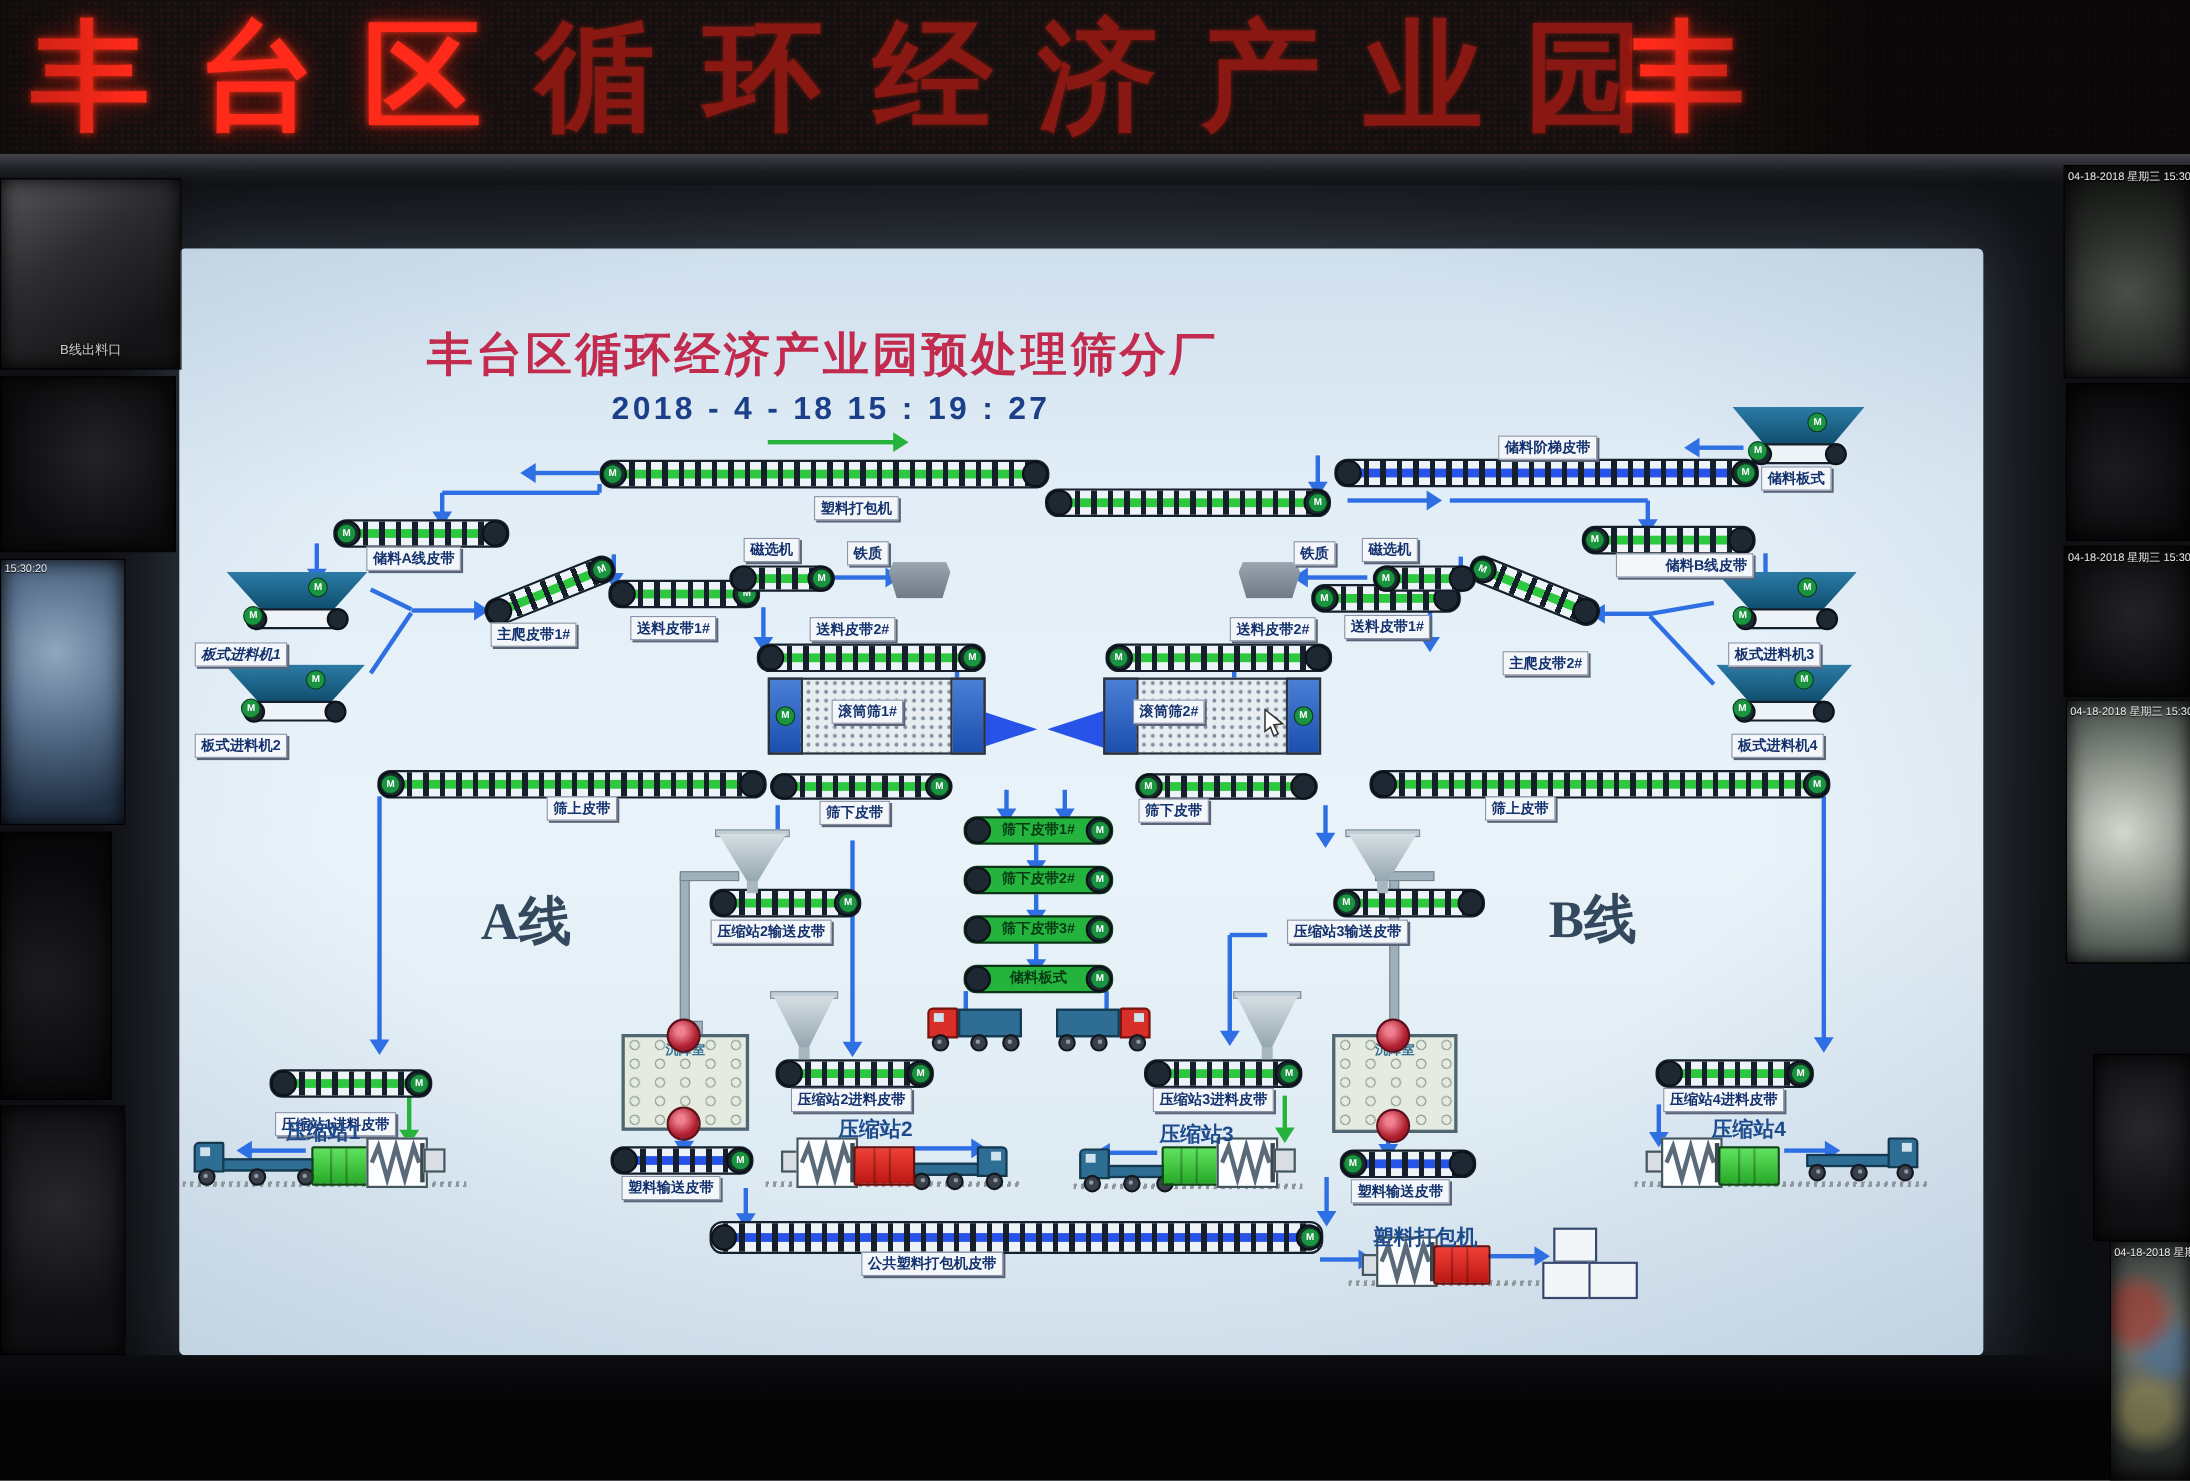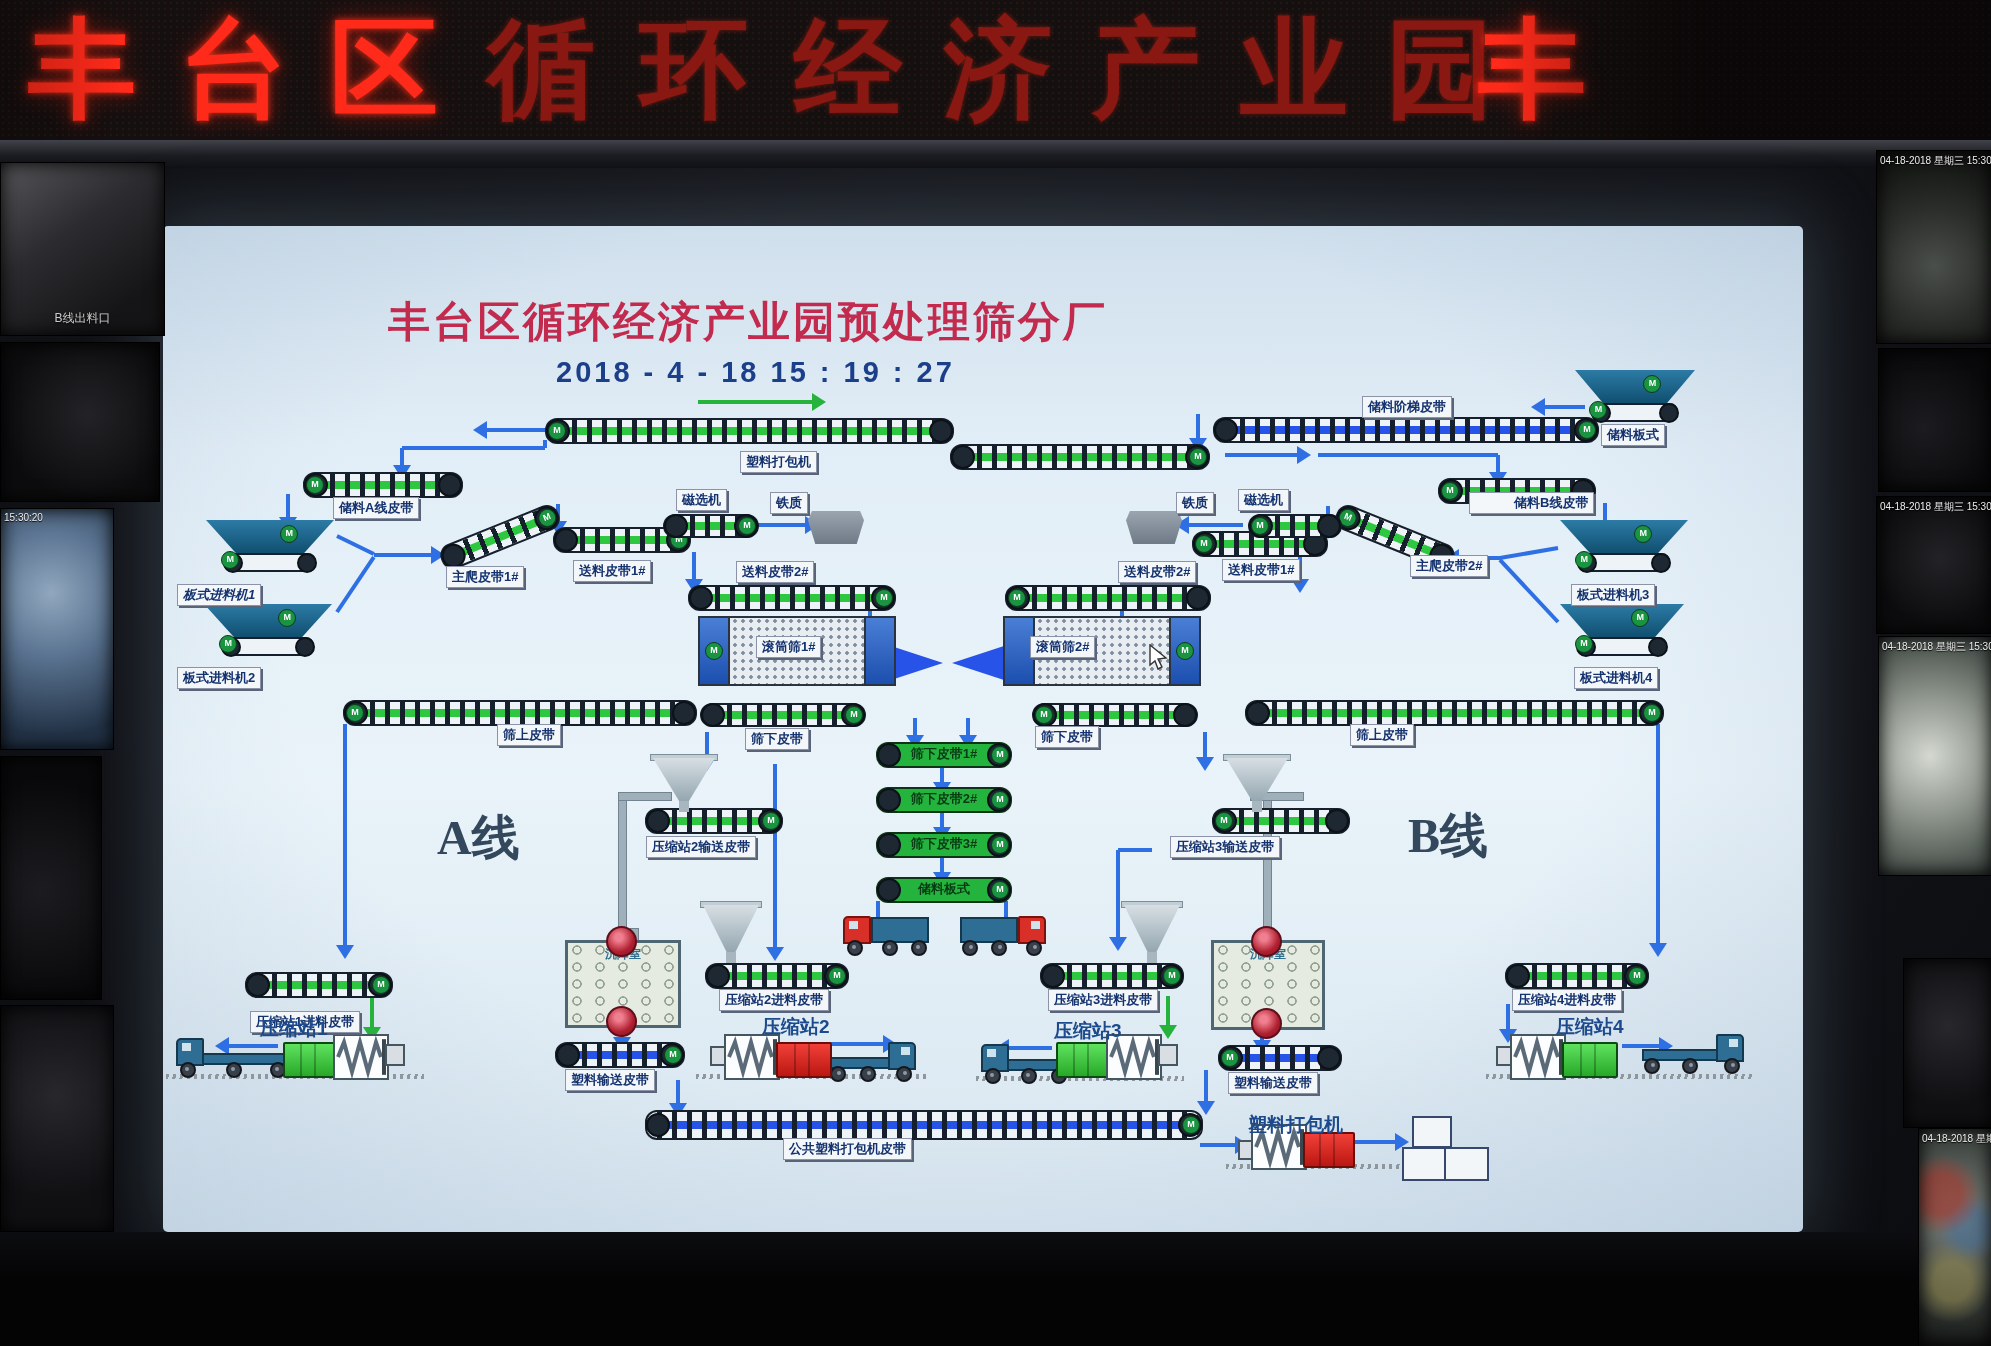--- a/index.html
+++ b/index.html
@@ -671,22 +671,22 @@
 <div class="lblbox" style="left: 770px; top: 492px;">铁质</div>
 <div class="lblbox" style="left: 736px; top: 561px;">送料皮带2#</div>
 <div class="lblbox" style="left: 497px; top: 724px;">筛上皮带</div>
 <div class="lblbox" style="left: 745px; top: 728px;">筛下皮带</div>
 <div class="lblbox" style="left: 1035px; top: 726px;">筛下皮带</div>
 <div class="lblbox" style="left: 1350px; top: 724px;">筛上皮带</div>
 <div class="lblbox" style="left: 1118px; top: 561px;">送料皮带2#</div>
 <div class="lblbox" style="left: 1222px; top: 559px;">送料皮带1#</div>
 <div class="lblbox" style="left: 1238px; top: 489px;">磁选机</div>
 <div class="lblbox" style="left: 1176px; top: 492px;">铁质</div>
-<div class="lblbox" style="left: 1366px; top: 555px; margin-left: 44px;">主爬皮带2#</div>
-<div class="lblbox" style="left: 1469px; top: 492px; padding-left: 44px;">储料B线皮带</div>
+<div class="lblbox" style="left: 1366px; top: 592px;">主爬皮带2#</div>
+<div class="lblbox" style="left: 1469px; top: 503px; padding-left: 44px;">储料B线皮带</div>
 <div class="lblbox" style="left: 1571px; top: 584px;">板式进料机3</div>
 <div class="lblbox" style="left: 1574px; top: 667px;">板式进料机4</div>
 <div class="lblbox" style="left: 756px; top: 636px;">滚筒筛1#</div>
 <div class="lblbox" style="left: 1030px; top: 636px;">滚筒筛2#</div>
 <div class="lblbox" style="left: 250px; top: 1011px;">压缩站1进料皮带</div>
 <div class="lblbox" style="left: 646px; top: 836px;">压缩站2输送皮带</div>
 <div class="lblbox" style="left: 719px; top: 989px;">压缩站2进料皮带</div>
 <div class="lblbox" style="left: 565px; top: 1069px;">塑料输送皮带</div>
 <div class="lblbox" style="left: 1170px; top: 836px;">压缩站3输送皮带</div>
 <div class="lblbox" style="left: 1048px; top: 989px;">压缩站3进料皮带</div>

